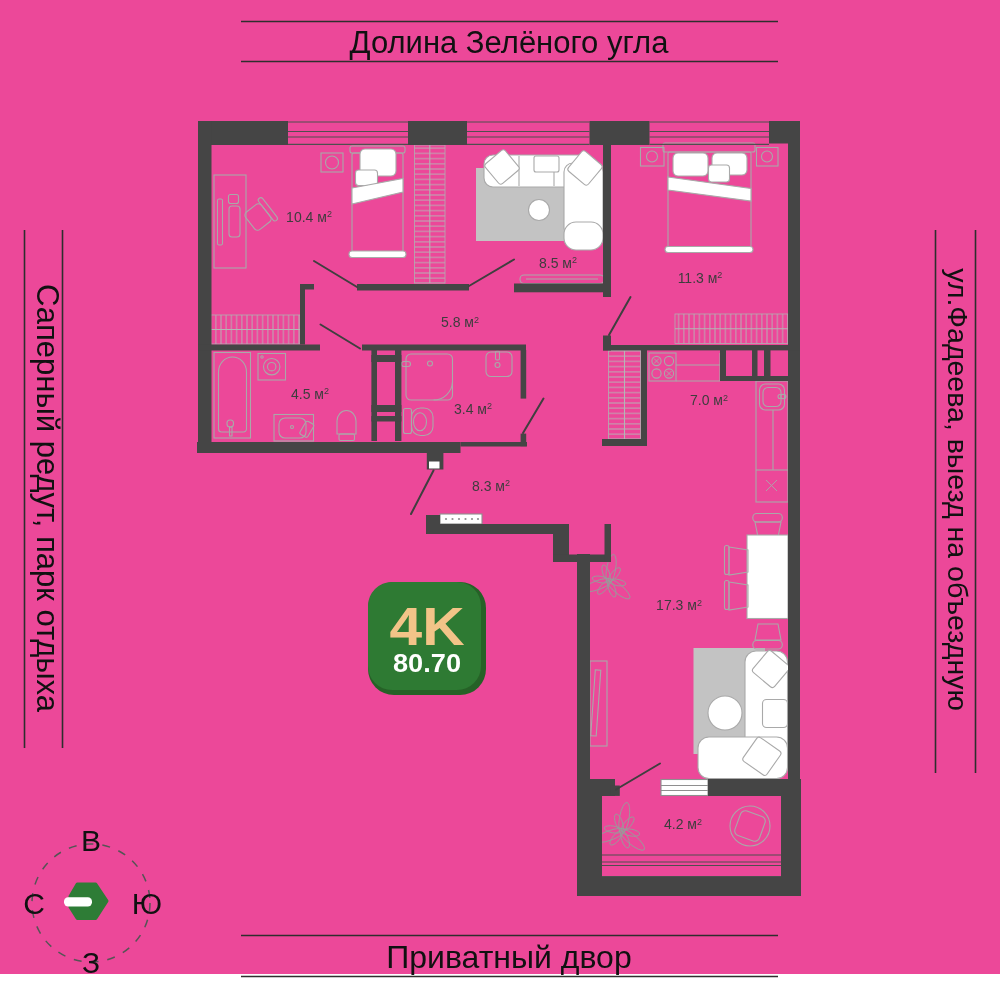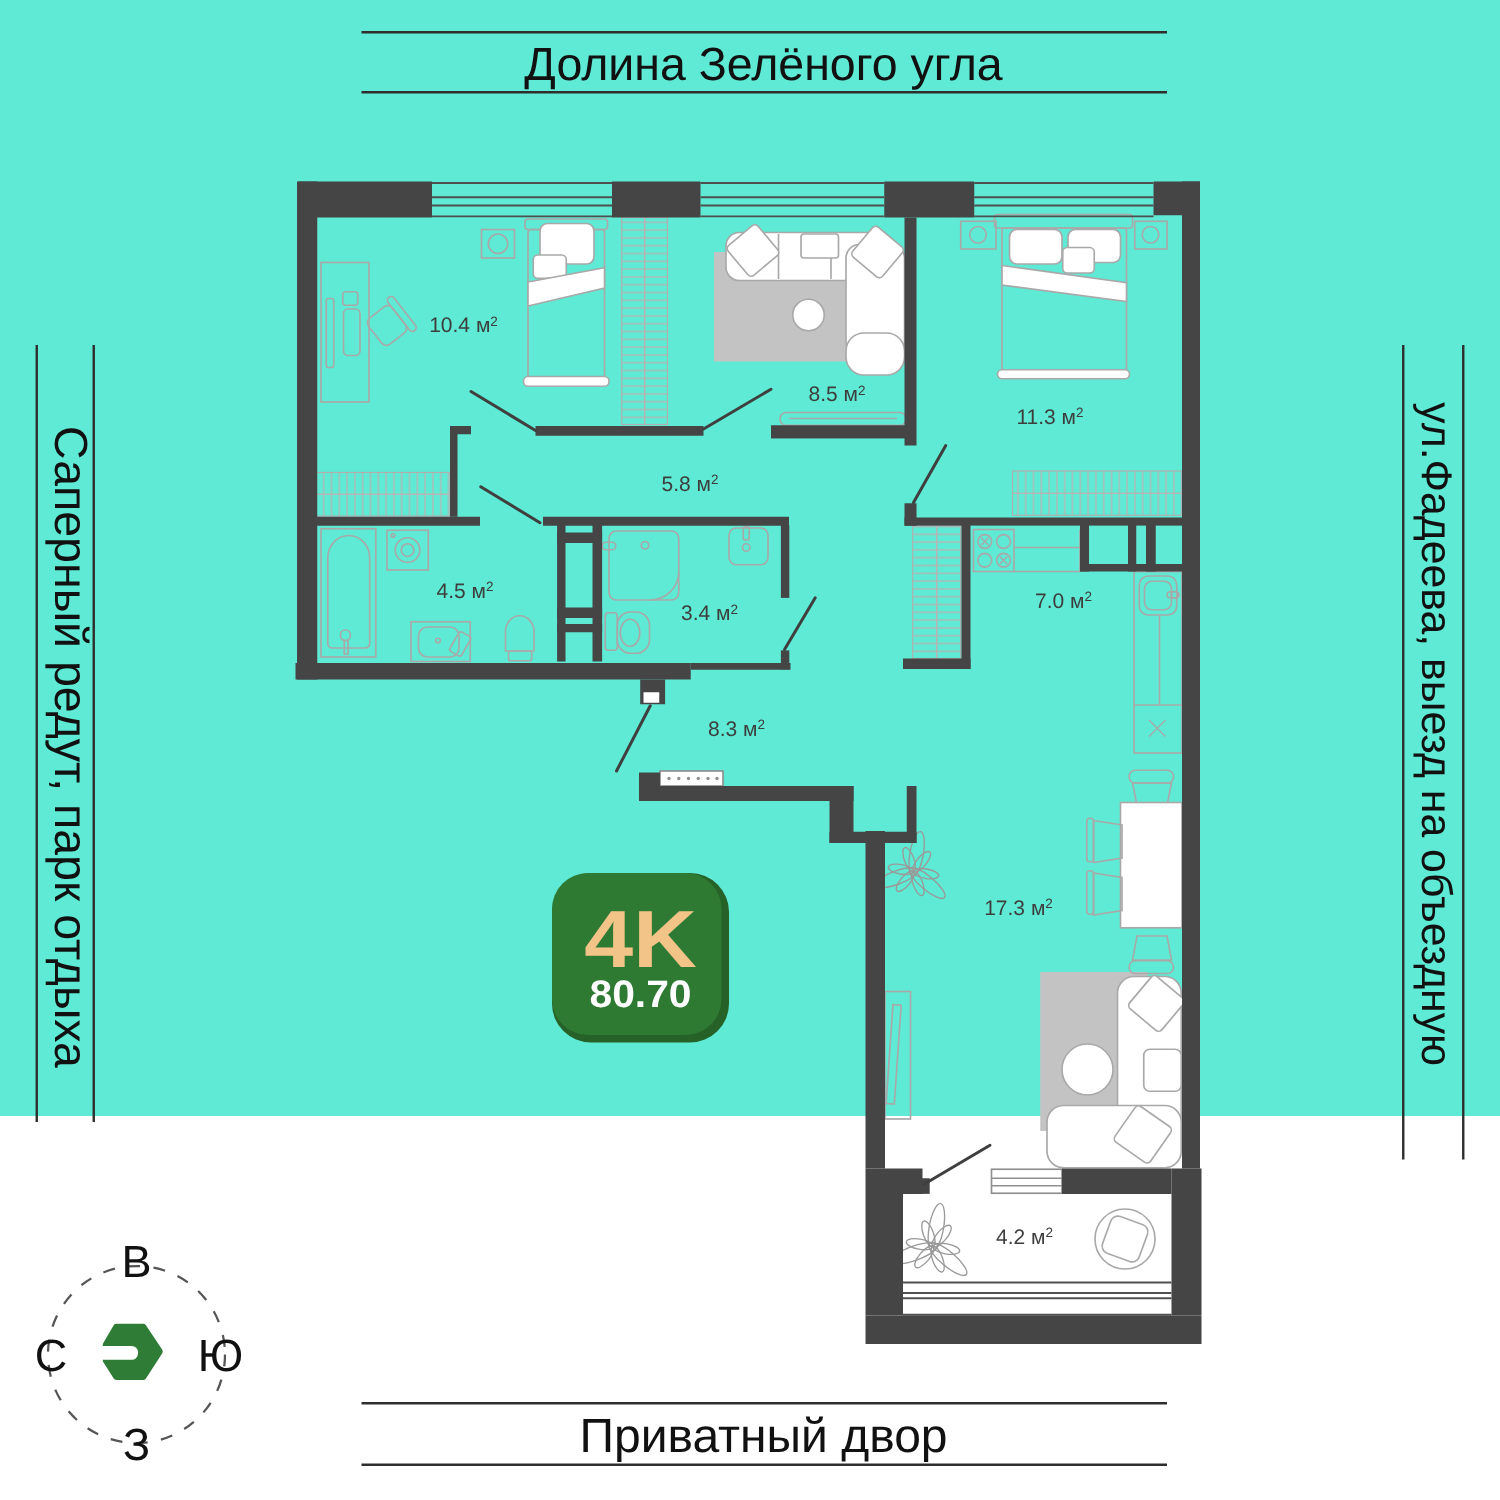--- a/index.html
+++ b/index.html
@@ -1,20 +1,20 @@
 <!DOCTYPE html>
 <html><head>
 <meta charset="utf-8">
 <style>
   html,body{margin:0;padding:0;background:#ffffff;width:1000px;height:1000px;overflow:hidden;}
   *{box-sizing:border-box;}
 </style>
 </head>
 <body>
-<div style="position:relative;width:1000px;height:744px;background:#5eead4;">
+<div style="position:relative;width:1000px;height:974px;background:#ec4899;">
 <svg width="1000" height="1000" viewBox="0 0 1000 1000" font-family="Liberation Sans, sans-serif">
 
 <g stroke="#2e2e2e" stroke-width="1.6">
   <line x1="241" y1="21.5" x2="778" y2="21.5"></line>
   <line x1="241" y1="61.5" x2="778" y2="61.5"></line>
   <line x1="241" y1="935.5" x2="778" y2="935.5"></line>
   <line x1="241" y1="976.5" x2="778" y2="976.5"></line>
   <line x1="24.5" y1="230" x2="24.5" y2="748"></line>
   <line x1="62.5" y1="230" x2="62.5" y2="748"></line>
   <line x1="935.5" y1="230" x2="935.5" y2="773"></line>

